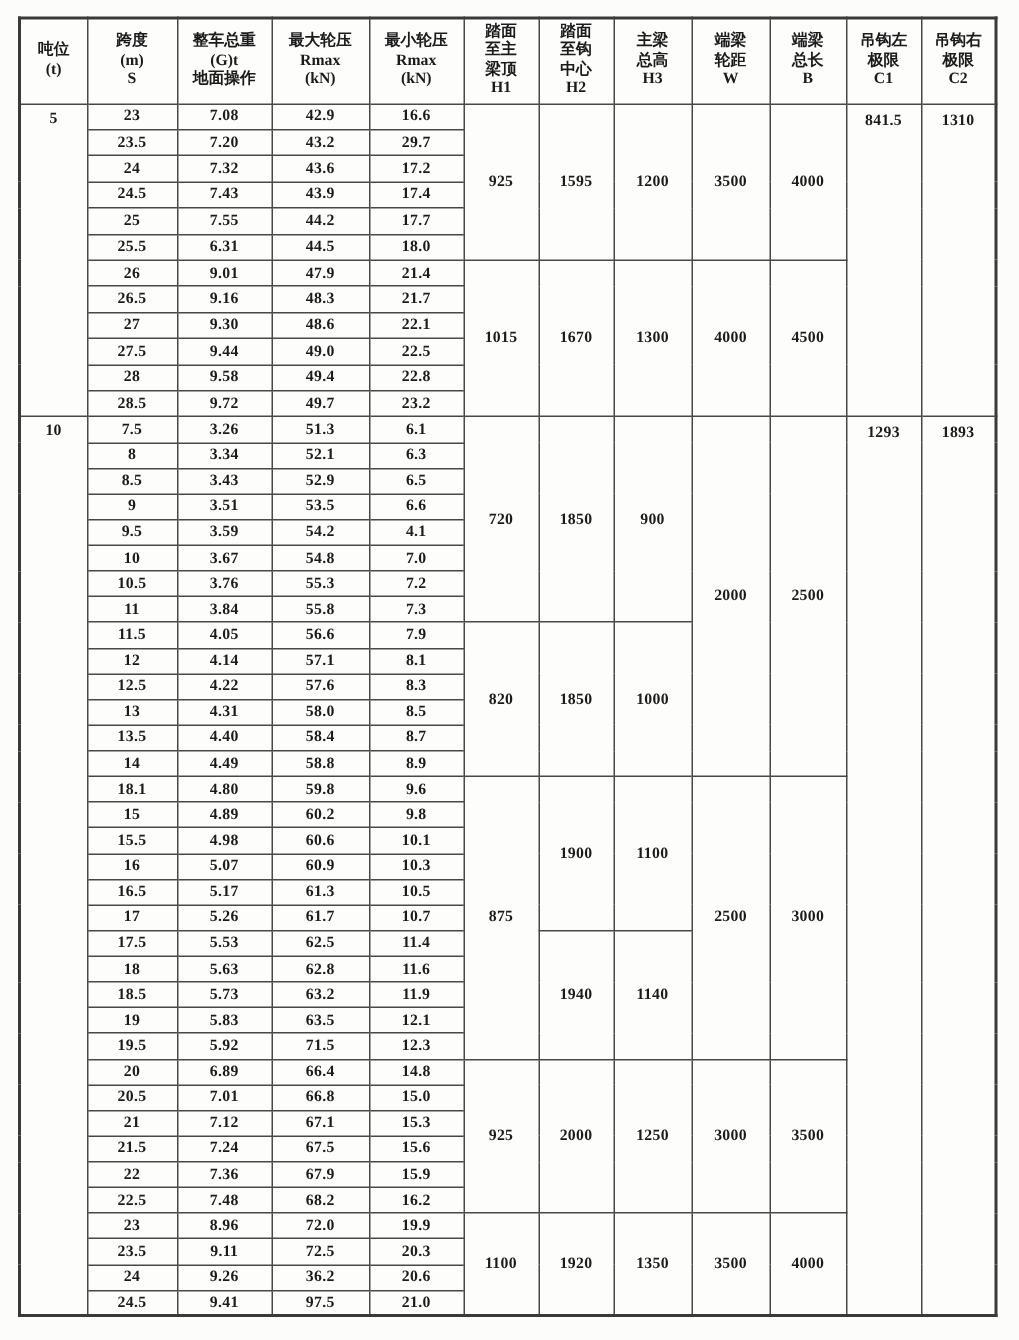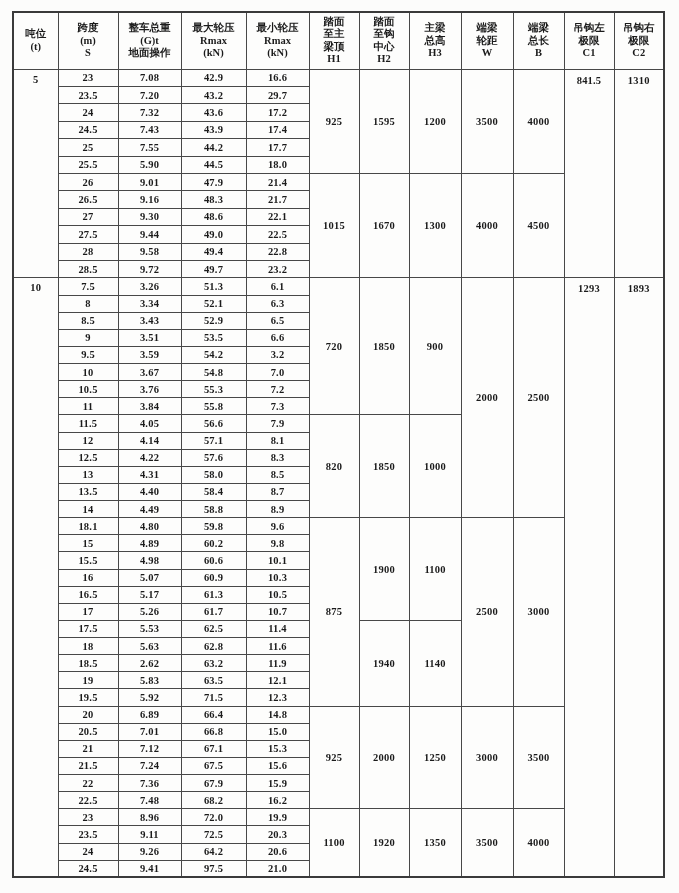--- a/index.html
+++ b/index.html
@@ -120,21 +120,21 @@
           <td>17.4</td>
         </tr>
         <tr class="sec0">
           <td>25</td>
           <td>7.55</td>
           <td>44.2</td>
           <td>17.7</td>
         </tr>
         <tr class="sec0">
           <td>25.5</td>
-          <td>5.90</td>
+          <td>6.31</td>
           <td>44.5</td>
           <td>18.0</td>
         </tr>
         <tr class="sec0">
           <td>26</td>
           <td>9.01</td>
           <td>47.9</td>
           <td>21.4</td>
           <td rowspan="6">1015</td>
           <td rowspan="6">1670</td>
@@ -201,21 +201,21 @@
         <tr class="sec1">
           <td>9</td>
           <td>3.51</td>
           <td>53.5</td>
           <td>6.6</td>
         </tr>
         <tr class="sec1">
           <td>9.5</td>
           <td>3.59</td>
           <td>54.2</td>
-          <td>3.2</td>
+          <td>4.1</td>
         </tr>
         <tr class="sec1">
           <td>10</td>
           <td>3.67</td>
           <td>54.8</td>
           <td>7.0</td>
         </tr>
         <tr class="sec1">
           <td>10.5</td>
           <td>3.76</td>
@@ -317,21 +317,21 @@
           <td rowspan="5">1140</td>
         </tr>
         <tr class="sec1">
           <td>18</td>
           <td>5.63</td>
           <td>62.8</td>
           <td>11.6</td>
         </tr>
         <tr class="sec1">
           <td>18.5</td>
-          <td>2.62</td>
+          <td>5.73</td>
           <td>63.2</td>
           <td>11.9</td>
         </tr>
         <tr class="sec1">
           <td>19</td>
           <td>5.83</td>
           <td>63.5</td>
           <td>12.1</td>
         </tr>
         <tr class="sec1">
@@ -394,21 +394,21 @@
         </tr>
         <tr class="sec1">
           <td>23.5</td>
           <td>9.11</td>
           <td>72.5</td>
           <td>20.3</td>
         </tr>
         <tr class="sec1">
           <td>24</td>
           <td>9.26</td>
-          <td>64.2</td>
+          <td>36.2</td>
           <td>20.6</td>
         </tr>
         <tr class="sec1">
           <td>24.5</td>
           <td>9.41</td>
           <td>97.5</td>
           <td>21.0</td>
         </tr>
       </tbody>
   </table>

